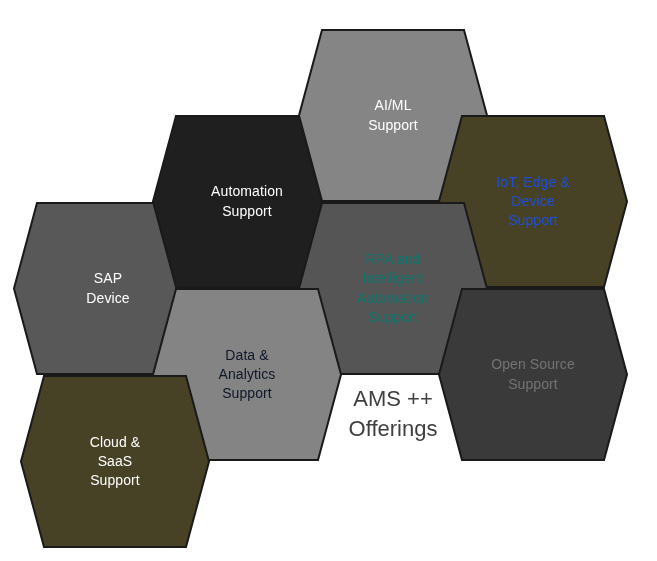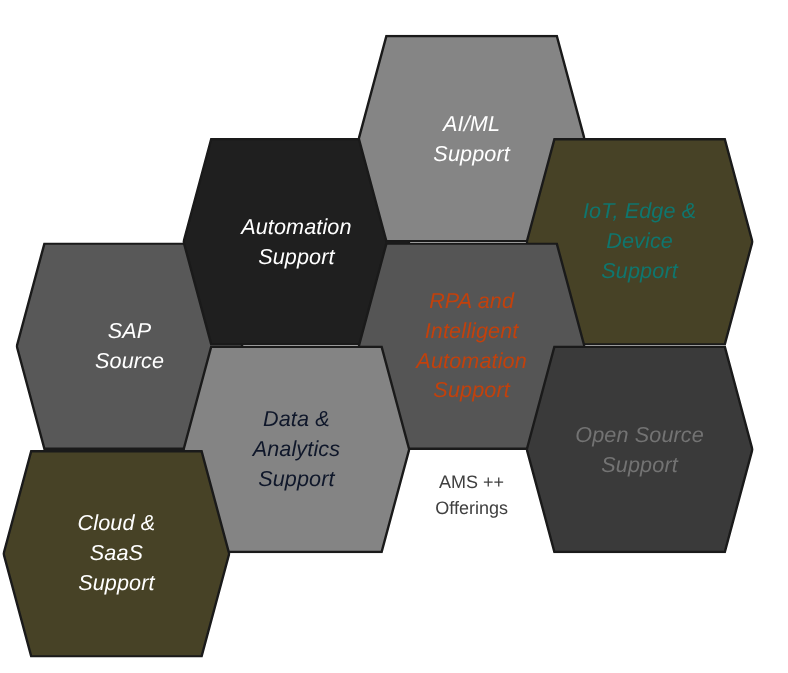--- a/index.html
+++ b/index.html
@@ -35,100 +35,99 @@
     left: 22px;
     top: 0;
     width: 146px;
     height: 173px;
     display: flex;
     flex-direction: column;
     align-items: center;
     justify-content: center;
     text-align: center;
     color: #ffffff;
-    font-size: 18px;
+    font-size: 14px;
     line-height: 1.38;
     letter-spacing: 0.1px;
     white-space: pre-line;
     pointer-events: none;
-    font-style: italic;
   }
   .center-label {
     position: absolute;
     display: flex;
     flex-direction: column;
     align-items: center;
     justify-content: center;
     text-align: center;
     color: #404040;
-    font-size: 15px;
+    font-size: 22px;
     line-height: 1.38;
     white-space: pre-line;
   }
 </style>
 </head>
 <body>
 
 <div id="canvas">
 
   <div id="hex-layer">
       <div class="hex" style="left: 13px; top: 202px;">
         <svg viewBox="0 0 190 173">
           <polygon points="24,1 166,1 189,86.5 166,172 24,172 1,86.5" fill="#585858" stroke="#1a1a1a" stroke-width="2" stroke-linejoin="miter"></polygon>
         </svg>
         <div class="hex-label" style="color: rgb(255, 255, 255);">SAP
-Source</div>
+Device</div>
       </div>
       <div class="hex" style="left: 152px; top: 115px;">
         <svg viewBox="0 0 190 173">
           <polygon points="24,1 166,1 189,86.5 166,172 24,172 1,86.5" fill="#1f1f1f" stroke="#1a1a1a" stroke-width="2" stroke-linejoin="miter"></polygon>
         </svg>
         <div class="hex-label" style="color: rgb(255, 255, 255);">Automation
 Support</div>
       </div>
       <div class="hex" style="left: 298px; top: 29px;">
         <svg viewBox="0 0 190 173">
           <polygon points="24,1 166,1 189,86.5 166,172 24,172 1,86.5" fill="#858585" stroke="#1a1a1a" stroke-width="2" stroke-linejoin="miter"></polygon>
         </svg>
         <div class="hex-label" style="color: rgb(255, 255, 255);">AI/ML
 Support</div>
       </div>
       <div class="hex" style="left: 438px; top: 115px;">
         <svg viewBox="0 0 190 173">
           <polygon points="24,1 166,1 189,86.5 166,172 24,172 1,86.5" fill="#474226" stroke="#1a1a1a" stroke-width="2" stroke-linejoin="miter"></polygon>
         </svg>
-        <div class="hex-label" style="color: #0f766e;">IoT, Edge &amp;
+        <div class="hex-label" style="color: #1d4ed8;">IoT, Edge &amp;
 Device
 Support</div>
       </div>
       <div class="hex" style="left: 298px; top: 202px;">
         <svg viewBox="0 0 190 173">
           <polygon points="24,1 166,1 189,86.5 166,172 24,172 1,86.5" fill="#555555" stroke="#1a1a1a" stroke-width="2" stroke-linejoin="miter"></polygon>
         </svg>
-        <div class="hex-label" style="color: #c2410c;">RPA and
+        <div class="hex-label" style="color: #0f766e;">RPA and
 Intelligent
 Automation
 Support</div>
       </div>
       <div class="hex" style="left: 152px; top: 288px;">
         <svg viewBox="0 0 190 173">
           <polygon points="24,1 166,1 189,86.5 166,172 24,172 1,86.5" fill="#848484" stroke="#1a1a1a" stroke-width="2" stroke-linejoin="miter"></polygon>
         </svg>
         <div class="hex-label" style="color: #0f172a;">Data &amp;
 Analytics
 Support</div>
       </div>
       <div class="hex" style="left: 438px; top: 288px;">
         <svg viewBox="0 0 190 173">
           <polygon points="24,1 166,1 189,86.5 166,172 24,172 1,86.5" fill="#3a3a3a" stroke="#1a1a1a" stroke-width="2" stroke-linejoin="miter"></polygon>
         </svg>
         <div class="hex-label" style="color: #737373;">Open Source
 Support</div>
       </div>
-      <div class="hex" style="left: 2px; top: 375px;">
+      <div class="hex" style="left: 20px; top: 375px;">
         <svg viewBox="0 0 190 173">
           <polygon points="24,1 166,1 189,86.5 166,172 24,172 1,86.5" fill="#474226" stroke="#1a1a1a" stroke-width="2" stroke-linejoin="miter"></polygon>
         </svg>
         <div class="hex-label" style="color: rgb(255, 255, 255);">Cloud &amp;
 SaaS
 Support</div>
       </div>
     </div>
 
   <div class="center-label" style="left:318px; top:378px; width:150px; height:72px;">AMS ++

